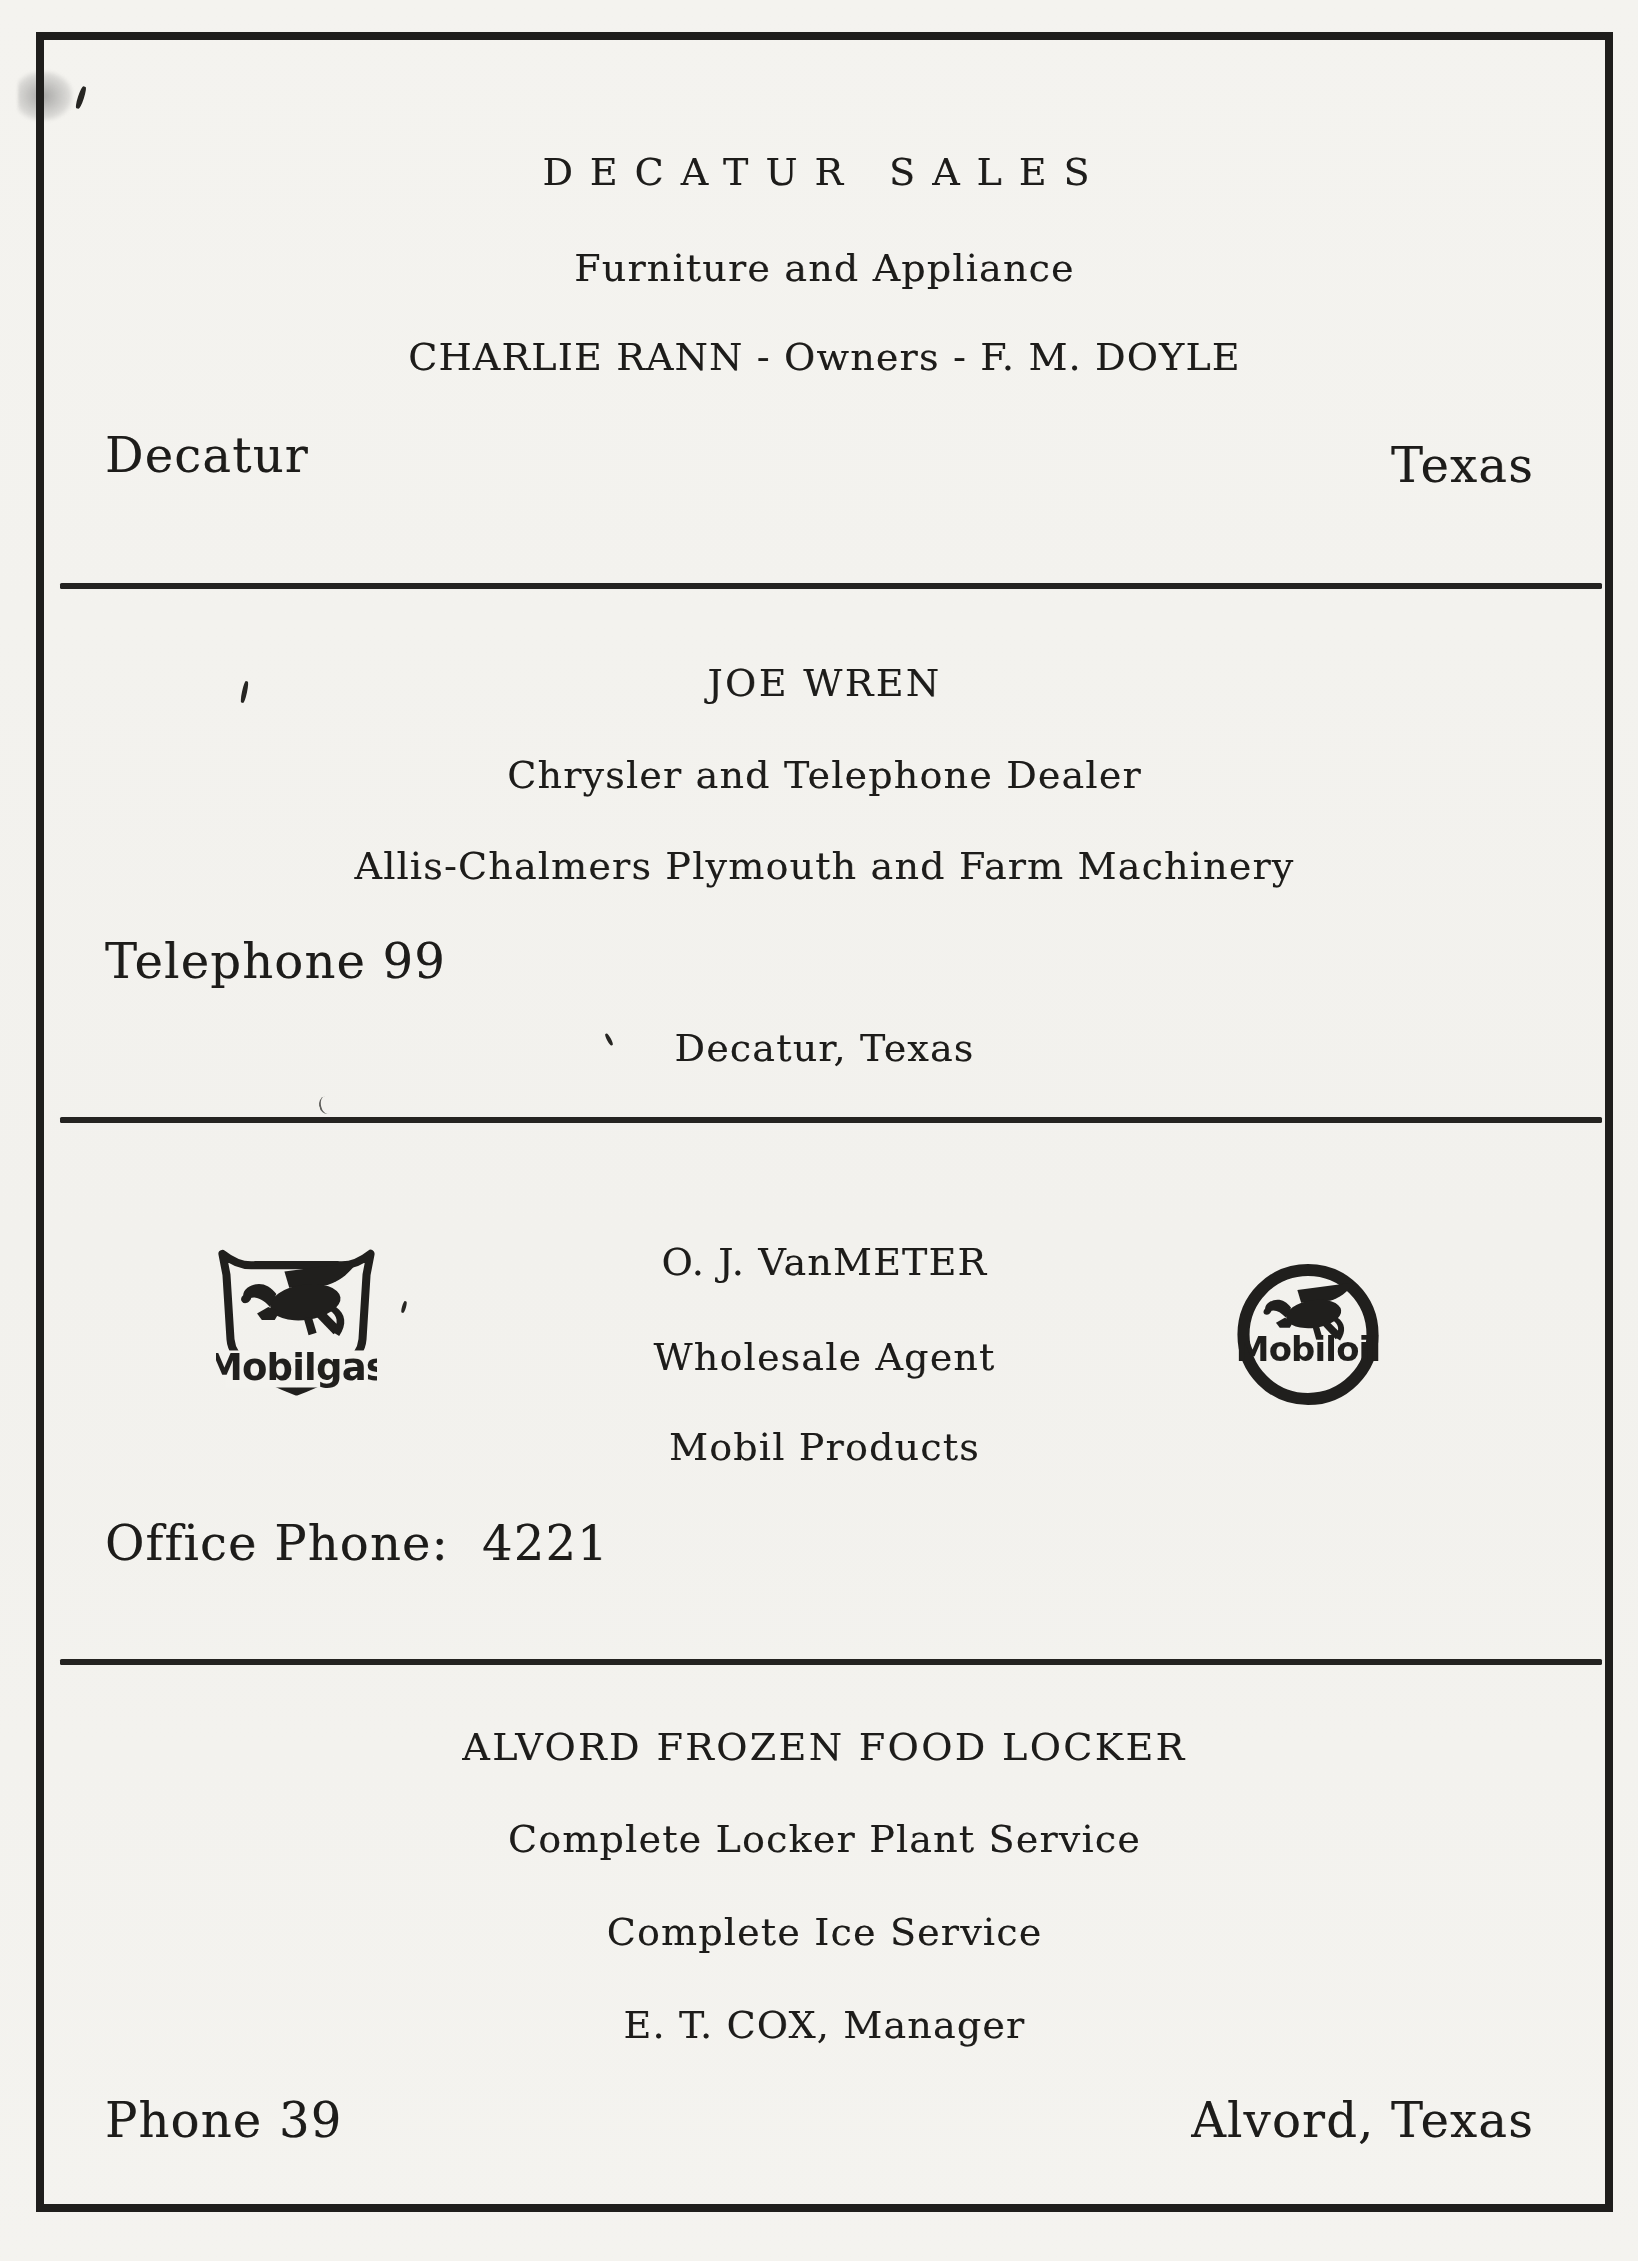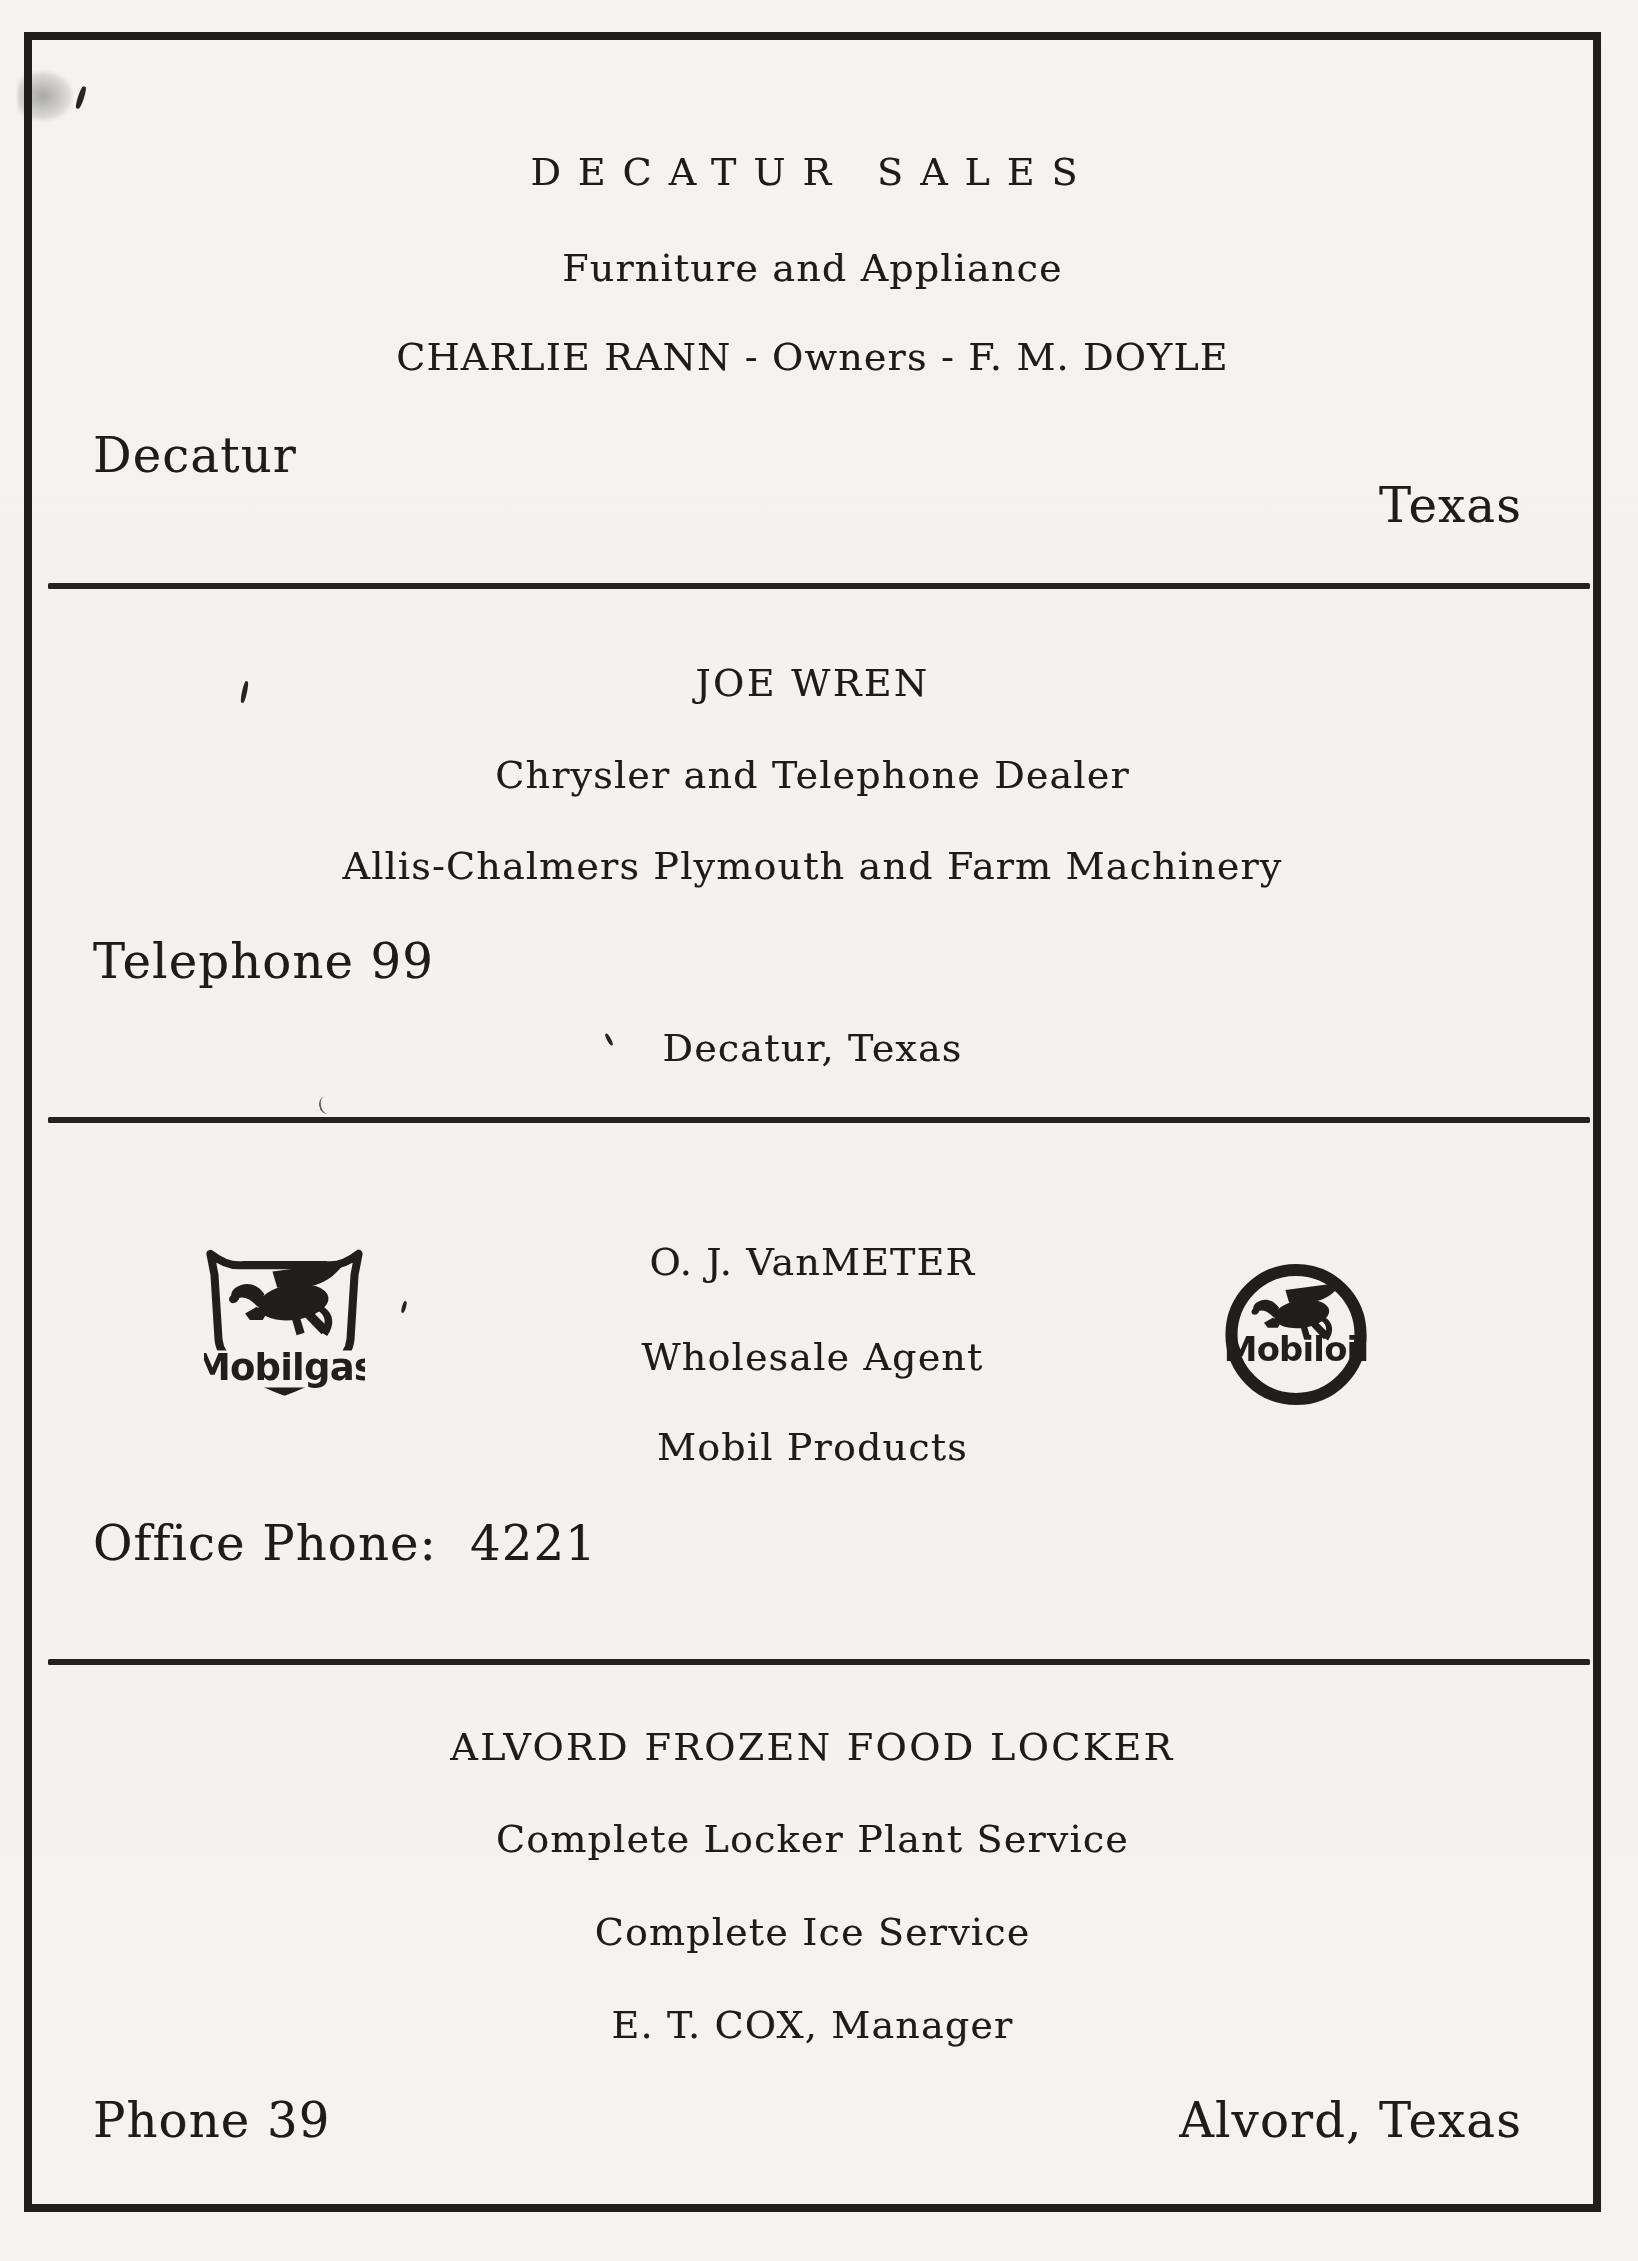--- a/index.html
+++ b/index.html
@@ -8,21 +8,21 @@
     position:relative;
     width:1639px; height:2261px;
     background:#f3f2ee;
     background-image: linear-gradient(180deg, #f4f3ef 0%, #f2f1ed 55%, #f4f3ef 100%);
     overflow:hidden;
     font-family:"DejaVu Serif", serif;
     color:#1d1c1a;
   }
   .frame {
     position:absolute;
-    left:24px; top:32px;
+    left:36px; top:32px;
     width:1577px; height:2180px;
     border:8px solid #1f1e1c;
     box-sizing:border-box;
   }
   .row {
     position:absolute; left:0; right:0;
     text-align:center;
     font-size:38px; line-height:1.15;
     letter-spacing:1.2px;
     white-space:pre;
@@ -31,21 +31,21 @@
   .edge {
     position:absolute; left:61px; right:71px;
     display:flex; justify-content:space-between;
     font-size:48px; line-height:1.15;
     letter-spacing:1.2px;
     white-space:pre;
     text-shadow:0.3px 0.3px 0.5px rgba(20,20,18,0.45);
   }
   .title-spaced { letter-spacing:17px; }
   .caps-title  { letter-spacing:2.4px; }
-  .drop { display:inline-block; transform:translateY(9.7px);margin-top:40px; }
+  .drop { display:inline-block; transform:translateY(9.7px); }
   .divider {
     position:absolute; left:16px; right:3.2px; height:5.7px;
     background:#242321;
     border-radius:1.6px;
   }
   .logo { position:absolute; }
   .logo svg { display:block; }
   
   .smudge {
     position:absolute;

